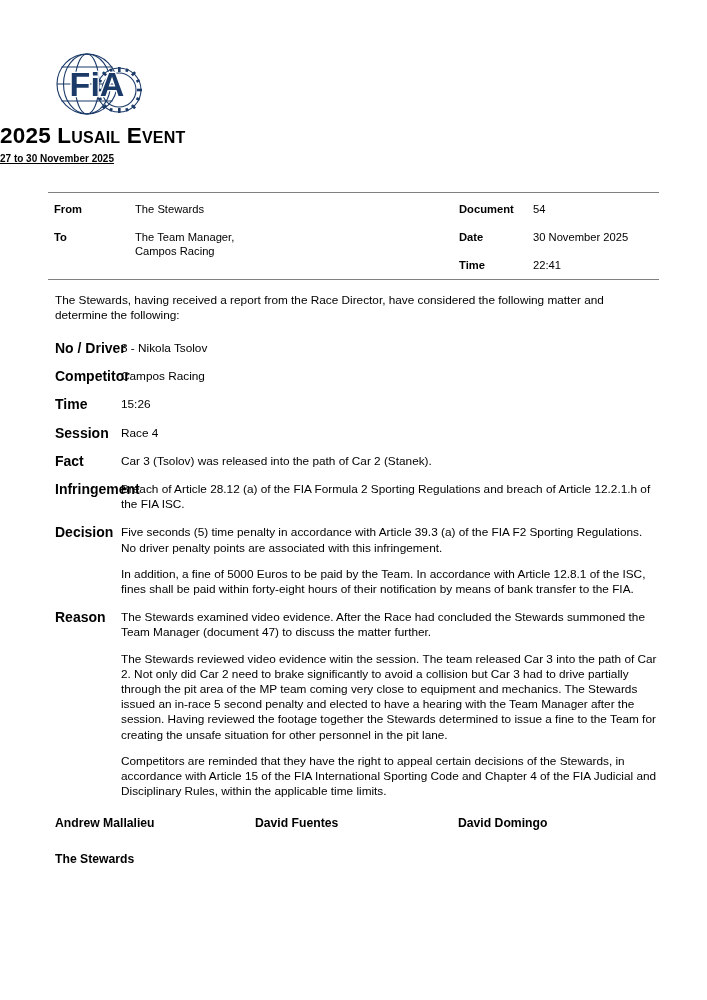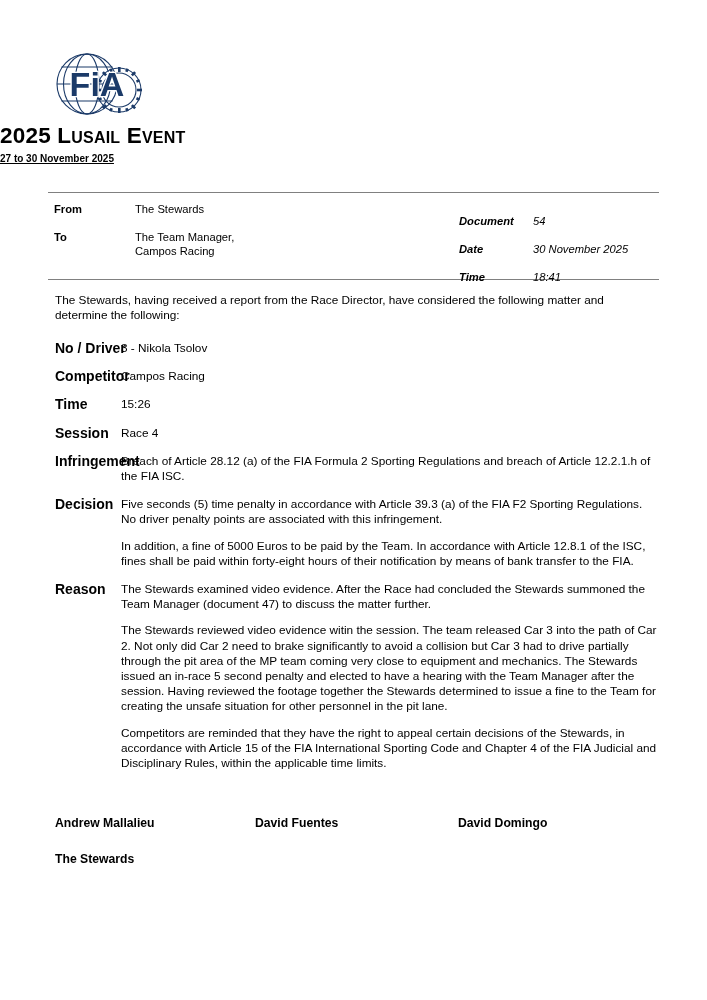--- a/index.html
+++ b/index.html
@@ -77,21 +77,21 @@
 
   
   .meta {
     position: absolute;
     left: 48px;
     top: 202px;
     width: 611px;
     height: 72px;
   }
   .meta-left  { position: absolute; left: 6px;   top: 0; width: 330px; }
-  .meta-right { position: absolute; left: 411px; top: 12px; width: 200px; font-style: italic; }
+  .meta-right { position: absolute; left: 411px; top: 0; width: 200px; }
 
   .meta-row {
     position: relative;
     min-height: 19px;
     margin-bottom: 9px;
   }
   .meta-label {
     position: absolute;
     left: 0; top: 0;
     font-size: 11.2px;
@@ -251,21 +251,21 @@
       <div class="meta-row">
         <span class="meta-label">Document</span>
         <span class="meta-value">54</span>
       </div>
       <div class="meta-row">
         <span class="meta-label">Date</span>
         <span class="meta-value">30 November 2025</span>
       </div>
       <div class="meta-row">
         <span class="meta-label">Time</span>
-        <span class="meta-value">18:41</span>
+        <span class="meta-value">22:41</span>
       </div>
     </div>
   </div>
 
   <div class="intro">The Stewards, having received a report from the Race Director, have considered the following matter and determine the following:</div>
 
   <div class="rows" id="rows-container">
       <div class="row">
         <div class="row-label">No / Driver</div>
         <div class="row-value">
@@ -281,20 +281,26 @@
       <div class="row">
         <div class="row-label">Time</div>
         <div class="row-value">
           <p>15:26</p>
         </div>
       </div>
       <div class="row">
         <div class="row-label">Session</div>
         <div class="row-value">
           <p>Race 4</p>
+        </div>
+      </div>
+      <div class="row">
+        <div class="row-label">Fact</div>
+        <div class="row-value">
+          <p>Car 3 (Tsolov) was released into the path of Car 2 (Stanek).</p>
         </div>
       </div>
       <div class="row">
         <div class="row-label wide">Infringement</div>
         <div class="row-value">
           <p>Breach of Article 28.12 (a) of the FIA Formula 2 Sporting Regulations and breach of Article 12.2.1.h of the FIA ISC.</p>
         </div>
       </div>
       <div class="row">
         <div class="row-label">Decision</div>

